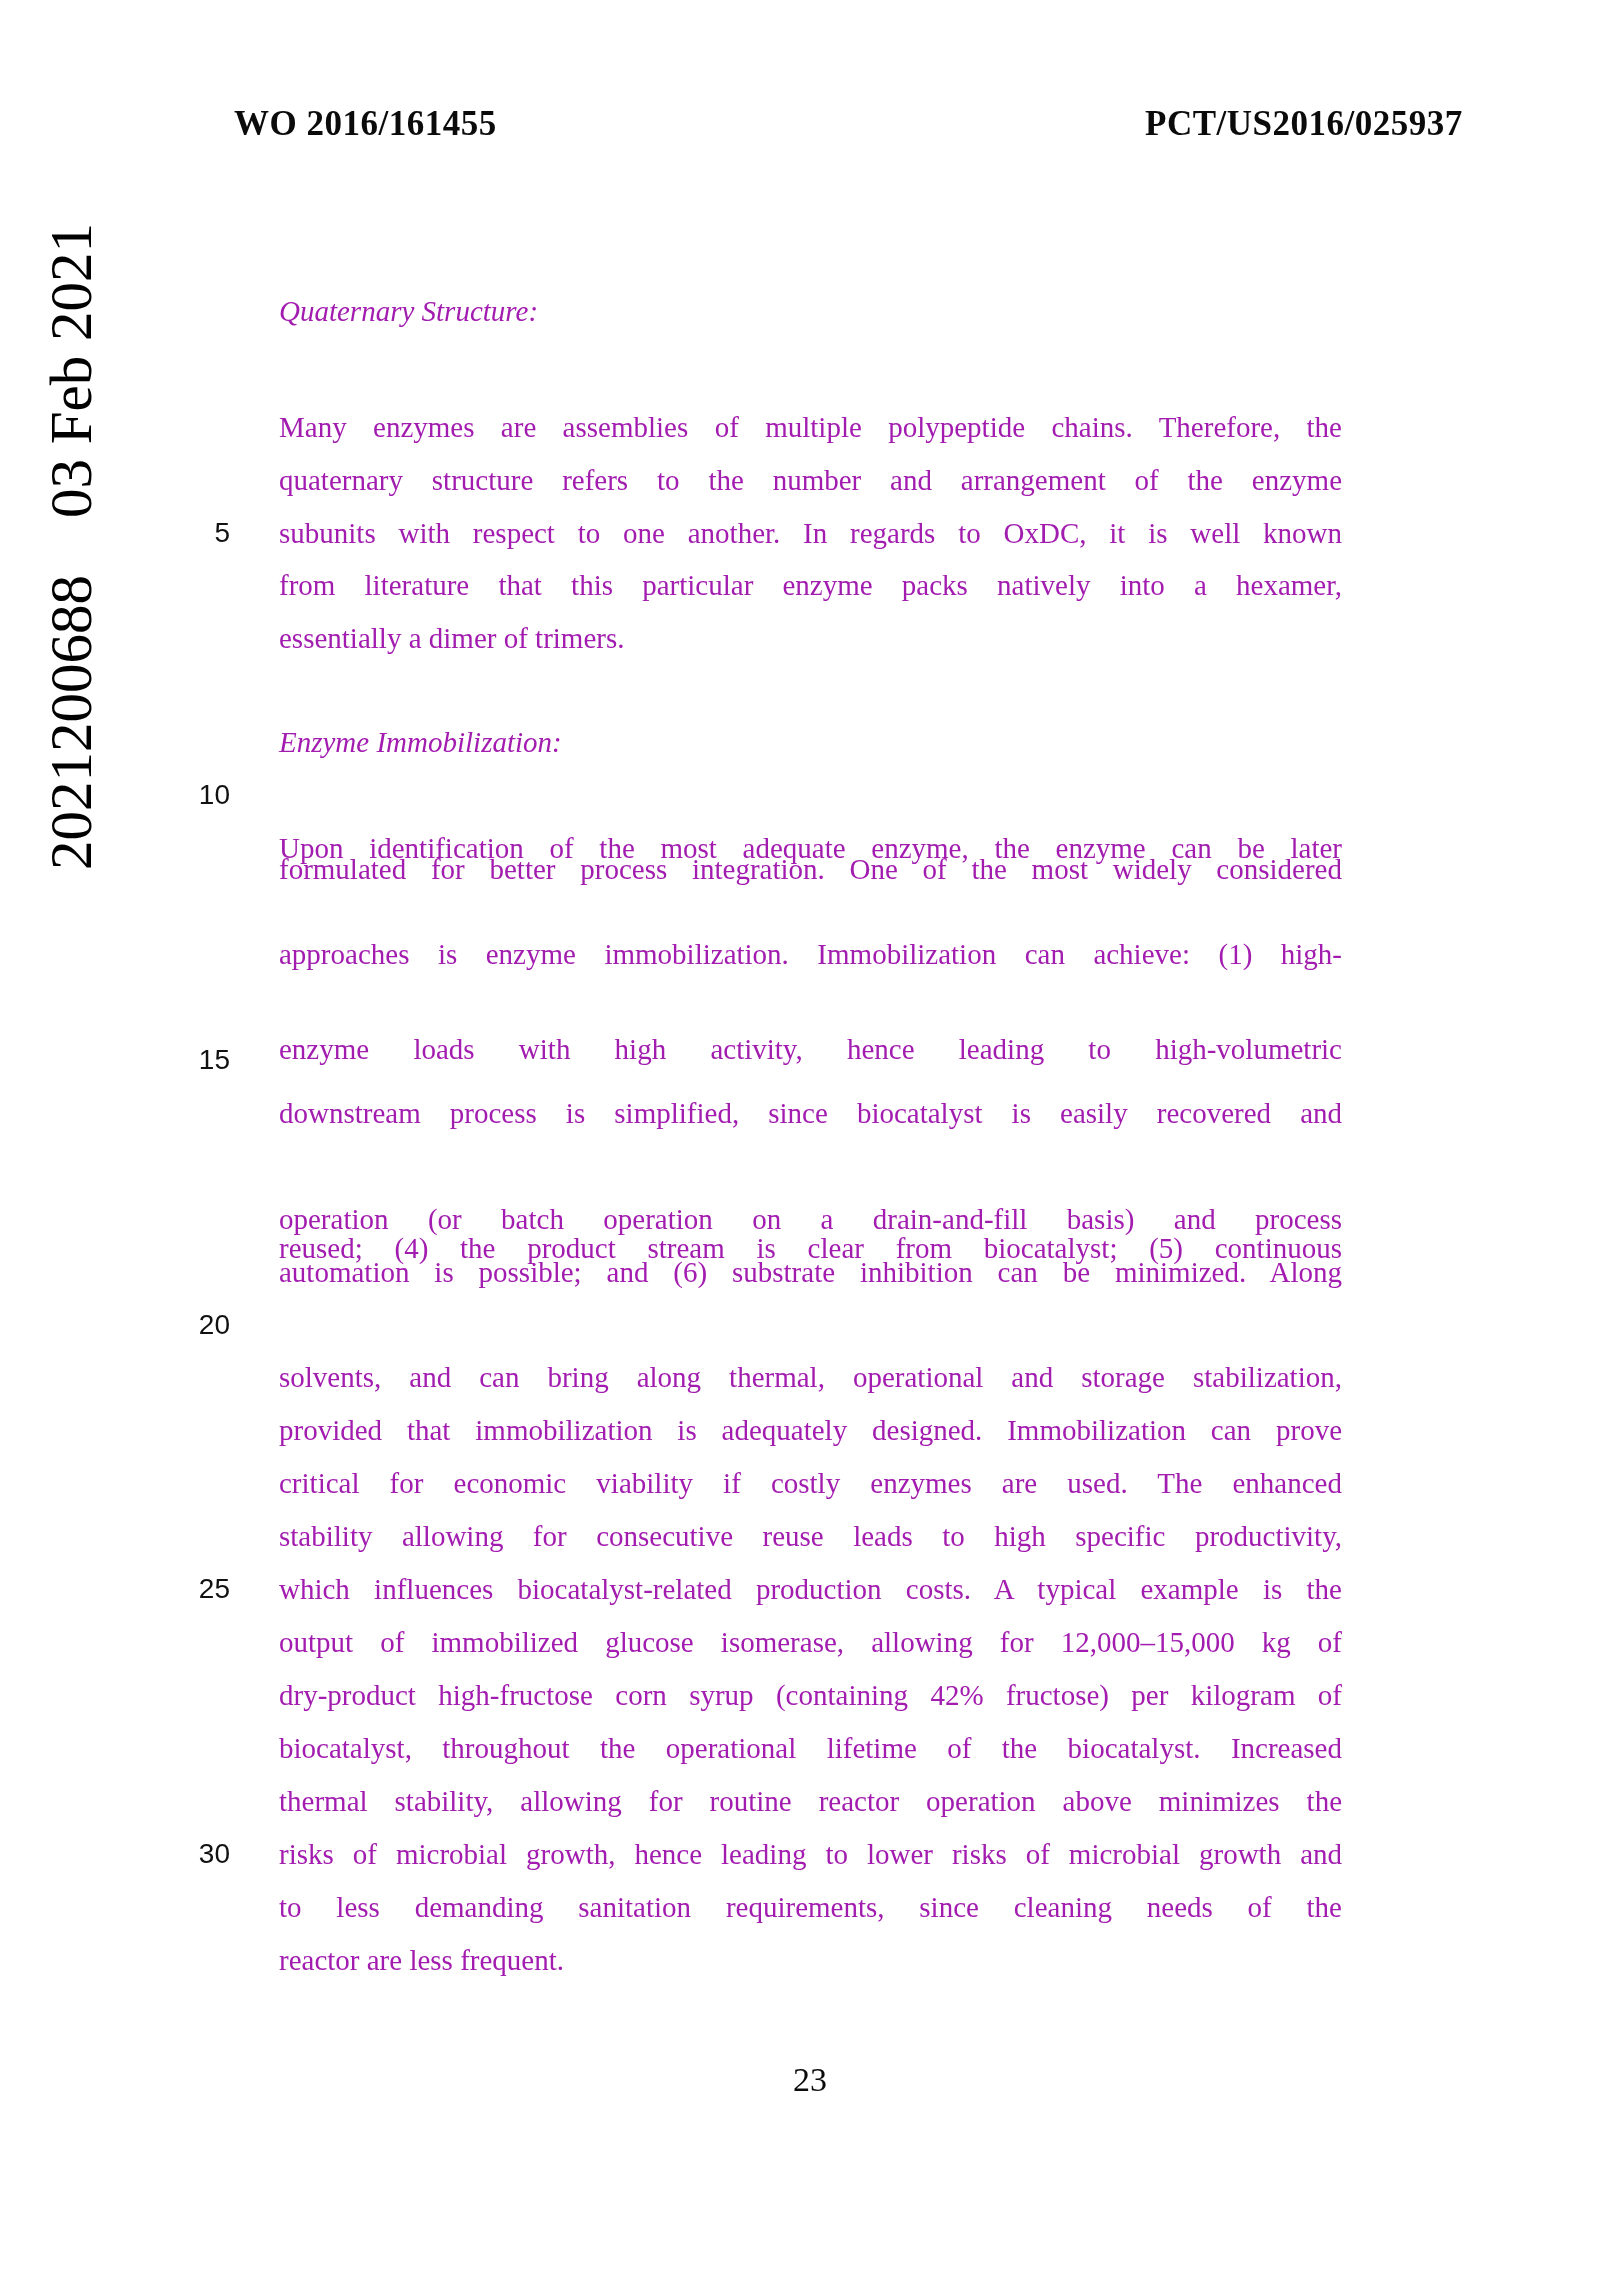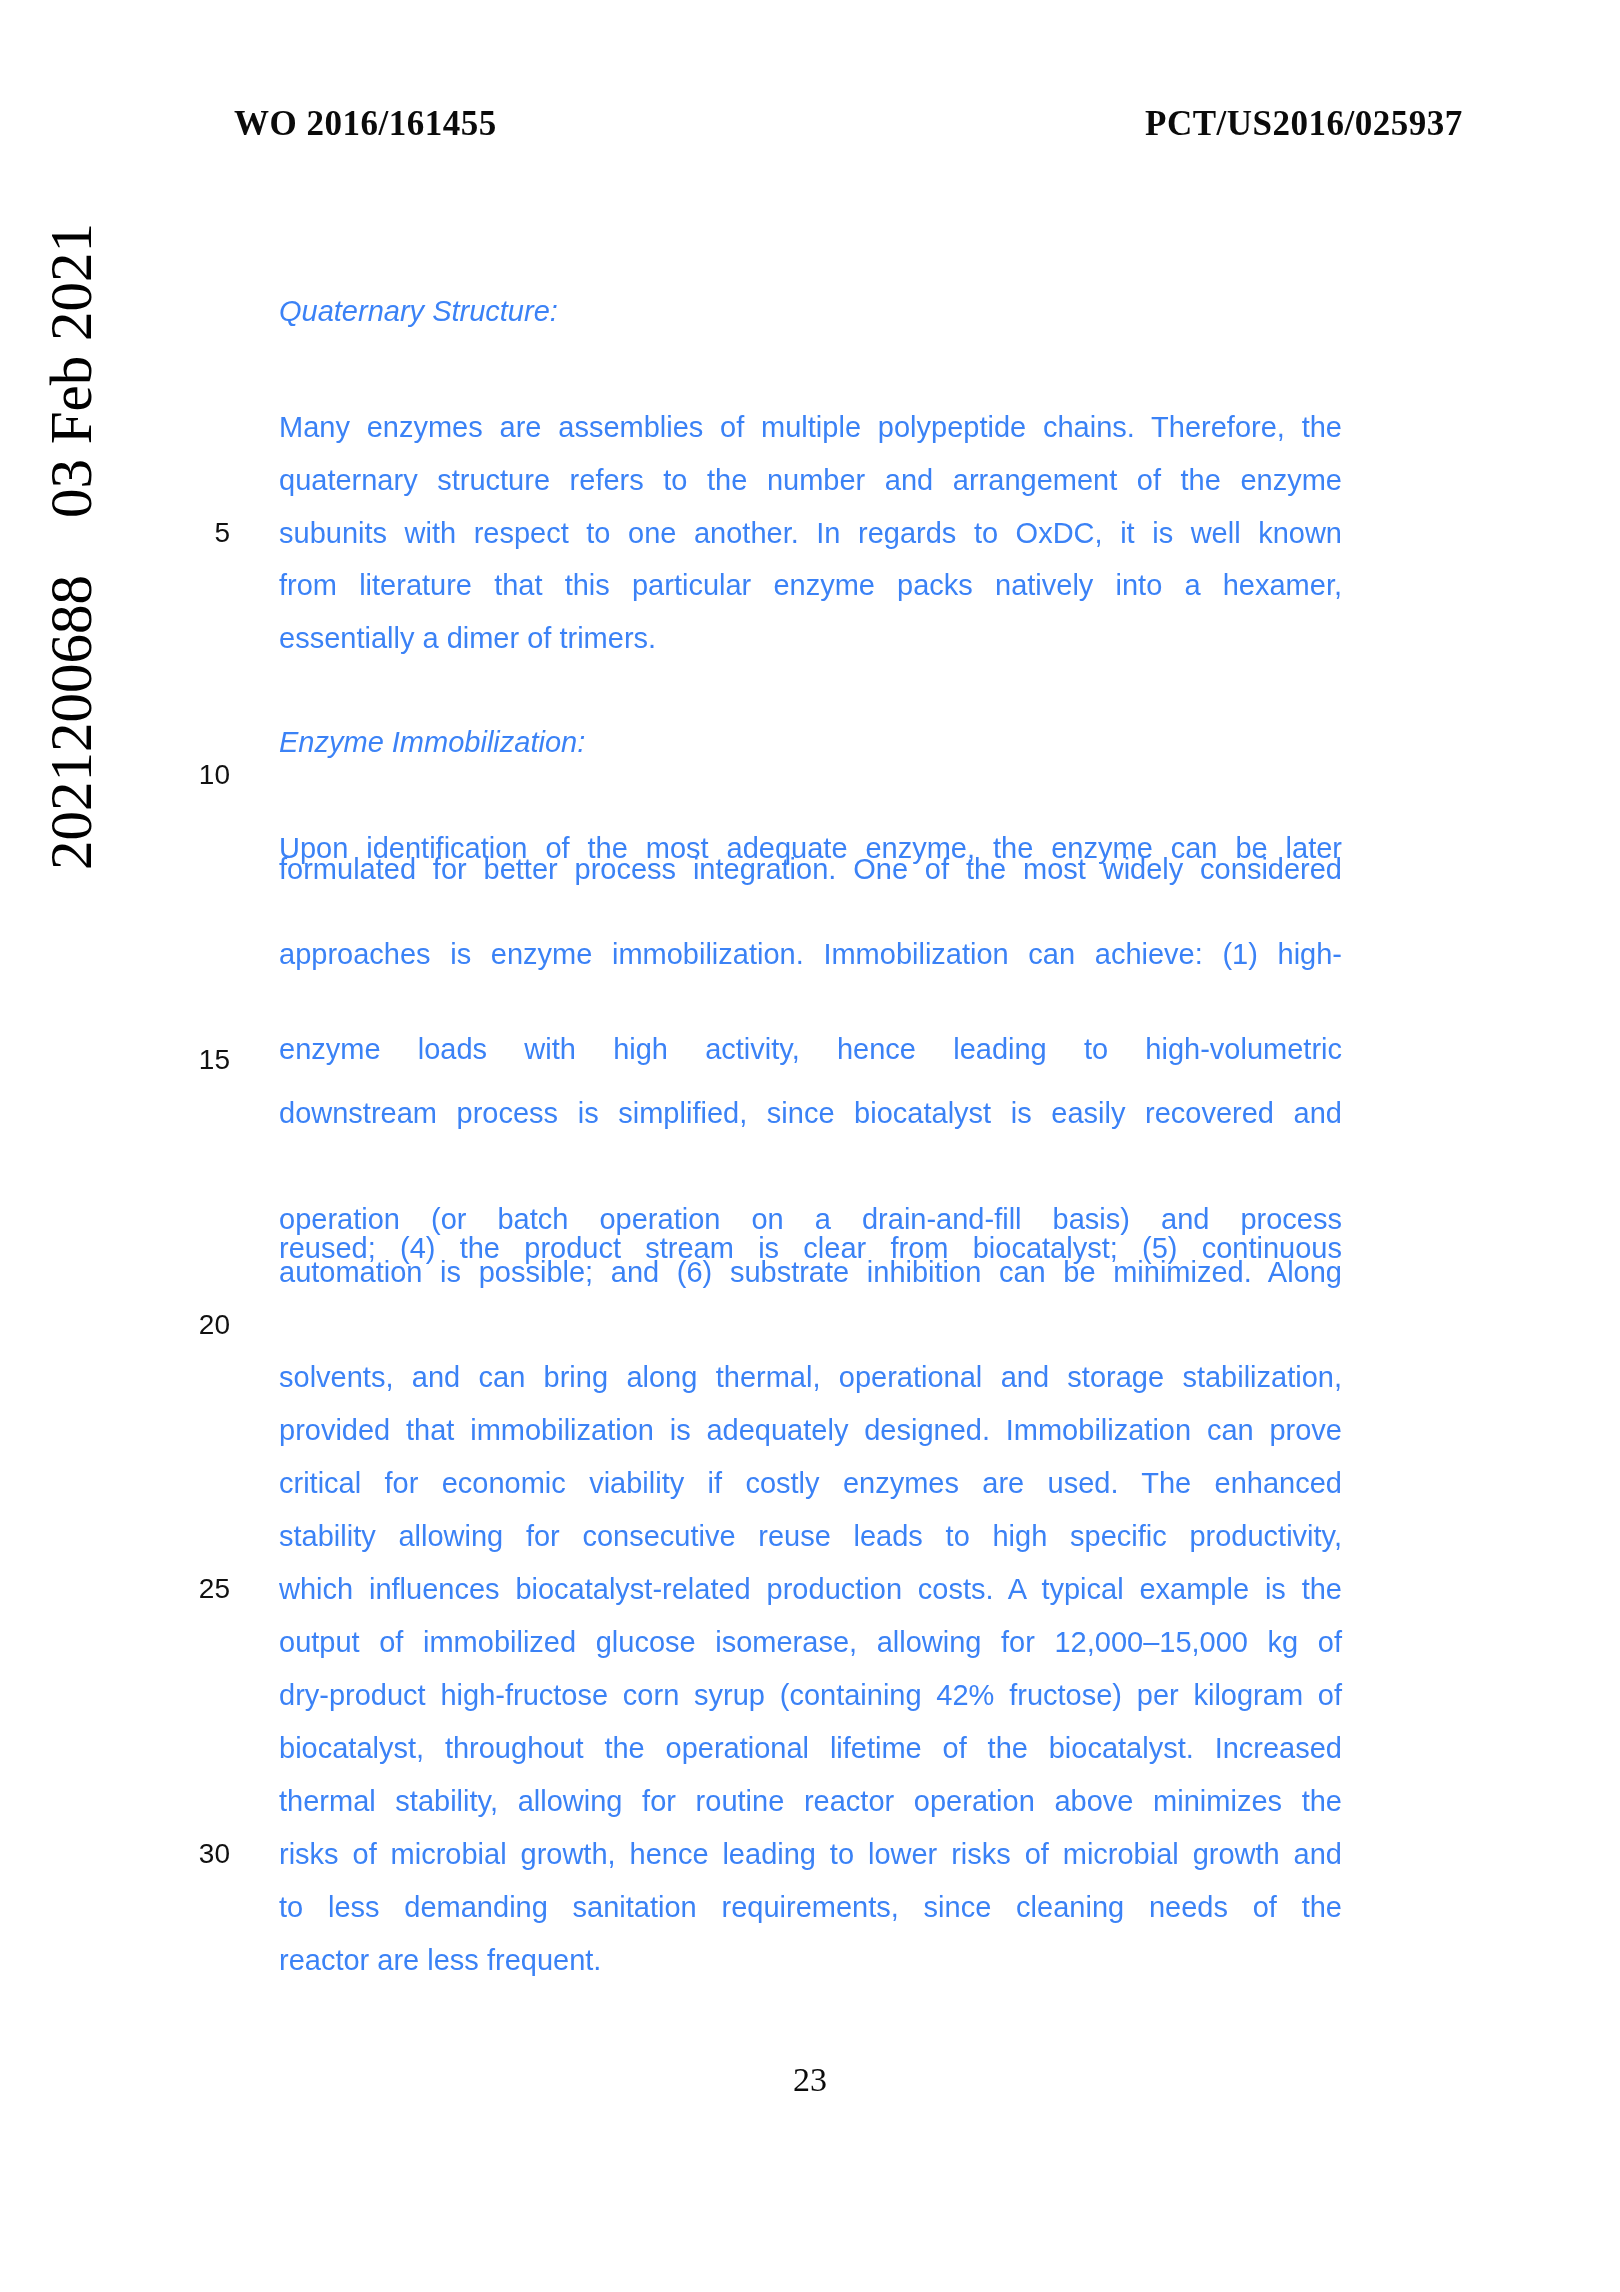--- a/index.html
+++ b/index.html
@@ -57,22 +57,23 @@
     font-size: 28px;
     line-height: 33px;
     color: #111;
   }
   .ltext {
     position: absolute;
     left: 279px;
     width: 1063px;
     font-size: 29px;
     line-height: 35px;
-    color: #3b82f6;
+    color: #a21caf;
     white-space: normal;
+    font-family: Liberation Serif, serif;
   }
   .ltext.just {
     text-align: justify;
     text-align-last: justify;
   }
   .ltext.heading {
     font-style: italic;
   }
   .footer-page {
     position: absolute;
@@ -113,21 +114,21 @@
       </div>
       <div class="row" style="top: 568px;">
         <div class="ltext just">from literature that this particular enzyme packs natively into a hexamer,</div>
       </div>
       <div class="row" style="top: 621px;">
         <div class="ltext">essentially a dimer of trimers.</div>
       </div>
       <div class="row" style="top: 725px;">
         <div class="ltext heading">Enzyme Immobilization:</div>
       </div>
-      <div class="row" style="top: 758px;">
+      <div class="row" style="top: 778px;">
         <span class="lnum">10</span>
       </div>
       <div class="row" style="top: 831px;">
         <div class="ltext just">Upon identification of the most adequate enzyme, the enzyme can be later</div>
       </div>
       <div class="row" style="top: 852px;">
         <div class="ltext just">formulated for better process integration. One of the most widely considered</div>
       </div>
       <div class="row" style="top: 937px;">
         <div class="ltext just">approaches is enzyme immobilization. Immobilization can achieve: (1) high-</div>

